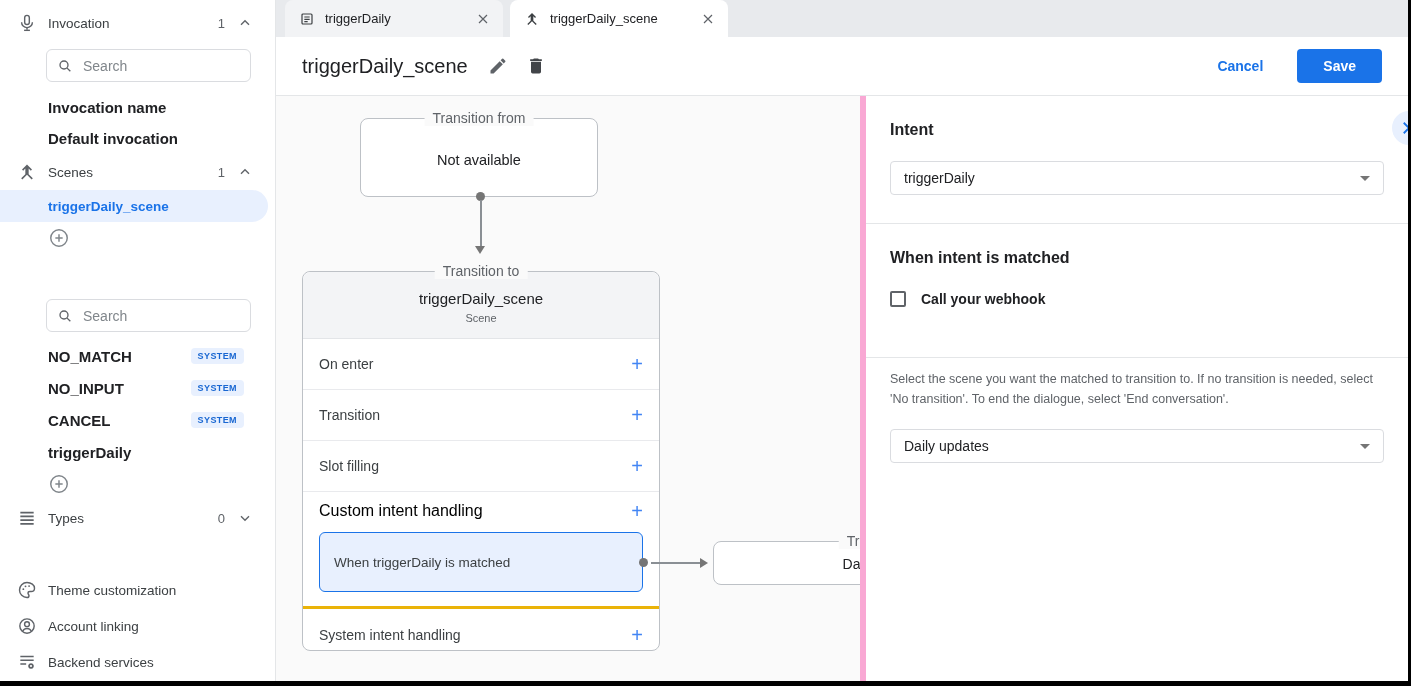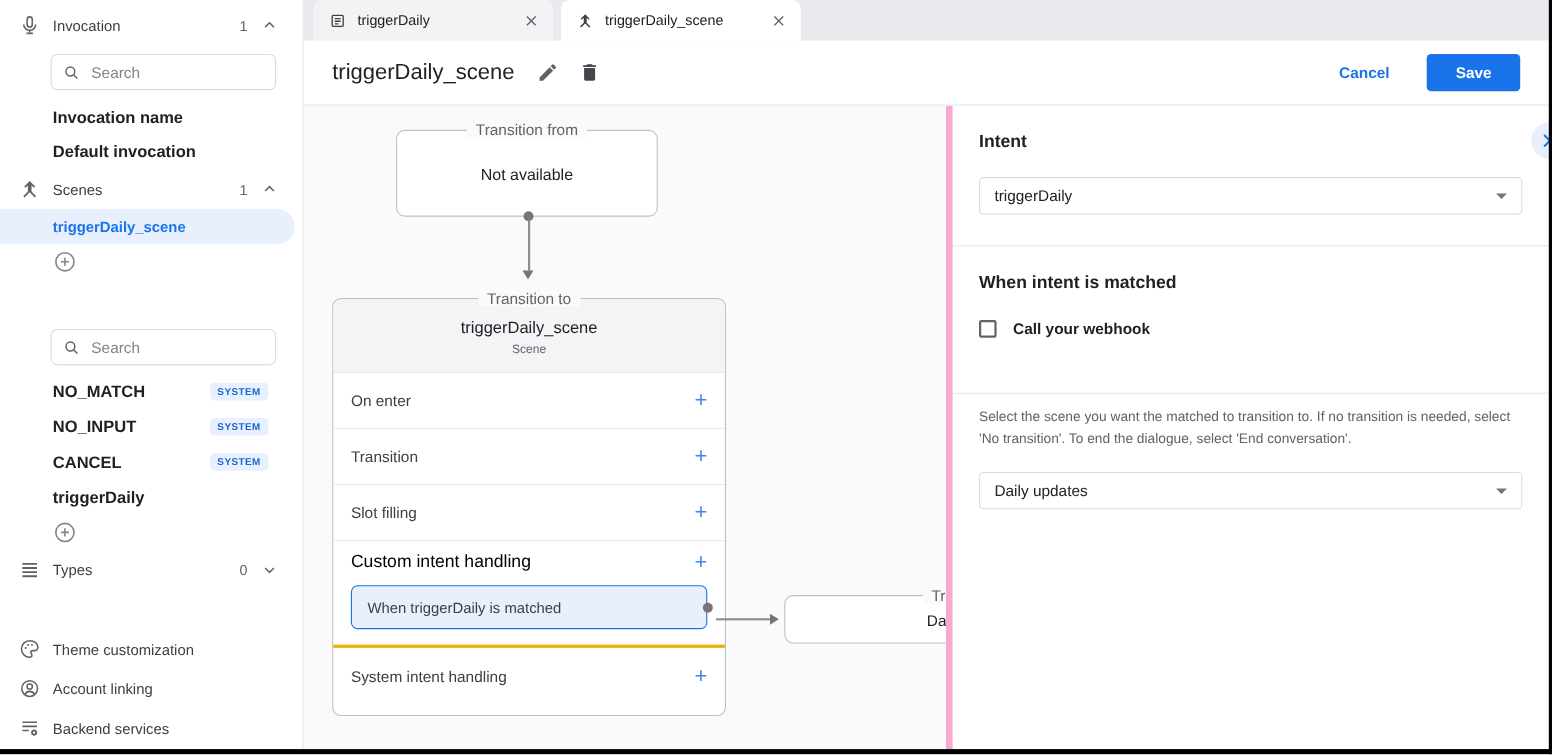--- a/index.html
+++ b/index.html
@@ -60,21 +60,21 @@
 
   .scene-node { left:26px; top:175px; width:358px; height:380px; }
   .node-header { background:#f3f4f6; border-bottom:1px solid #e3e5e8; border-radius:8px 8px 0 0; text-align:center; padding:18px 0 14px; }
   .node-title { font-size:15px; color:#202124; }
   .node-sub { font-size:11px; color:#5f6368; margin-top:5px; }
   .nrow { height:51px; display:flex; align-items:center; justify-content:space-between; padding:0 16px; border-bottom:1px solid #e9eaed; cursor:pointer; }
   .nrow .rlabel { font-size:14px; color:#3c4043; }
   .plus { font-size:20px; font-weight:300; color:#4285f4; line-height:20px; cursor:pointer; }
   .custom-block { border-bottom:3px solid #eab308; }
   .custom-block .nrow-top { height:38px; display:flex; align-items:center; justify-content:space-between; padding:0 16px; cursor:pointer; }
-  .match-card { position:relative; margin:2px 16px 14px; height:40px; background:#e8f0fe; border:1.5px solid #1a73e8; border-radius:6px; display:flex; align-items:center; padding-left:14px; cursor:pointer; }
+  .match-card { position:relative; margin:2px 16px 14px; height:60px; background:#e8f0fe; border:1.5px solid #1a73e8; border-radius:6px; display:flex; align-items:center; padding-left:14px; cursor:pointer; }
   .match-card .clabel { font-size:13.5px; color:#3c4043; }
   .match-card .cdot { position:absolute; right:-6px; top:50%; margin-top:-4.5px; }
   .nrow.last { height:52px; border-bottom:none; }
   .target-node { left:437px; top:445px; width:344px; height:44px; display:flex; align-items:center; justify-content:center; cursor:pointer; }
   .target-node .ncontent { font-size:14px; color:#202124; padding-top:2px; }
 
   
   .panel { position:absolute; left:860px; top:96px; right:3px; bottom:5px; background:#fff; border-left:6px solid #f9a8d4; padding:0 24px; z-index:3; }
   .collapse-btn { position:absolute; top:15px; right:-18px; width:34px; height:34px; border-radius:50%; background:#e8f0fe; border:none; cursor:pointer; z-index:10; display:flex; align-items:center; padding-left:5px; }
   .collapse-btn svg { width:18px; height:18px; color:#1a73e8; }

